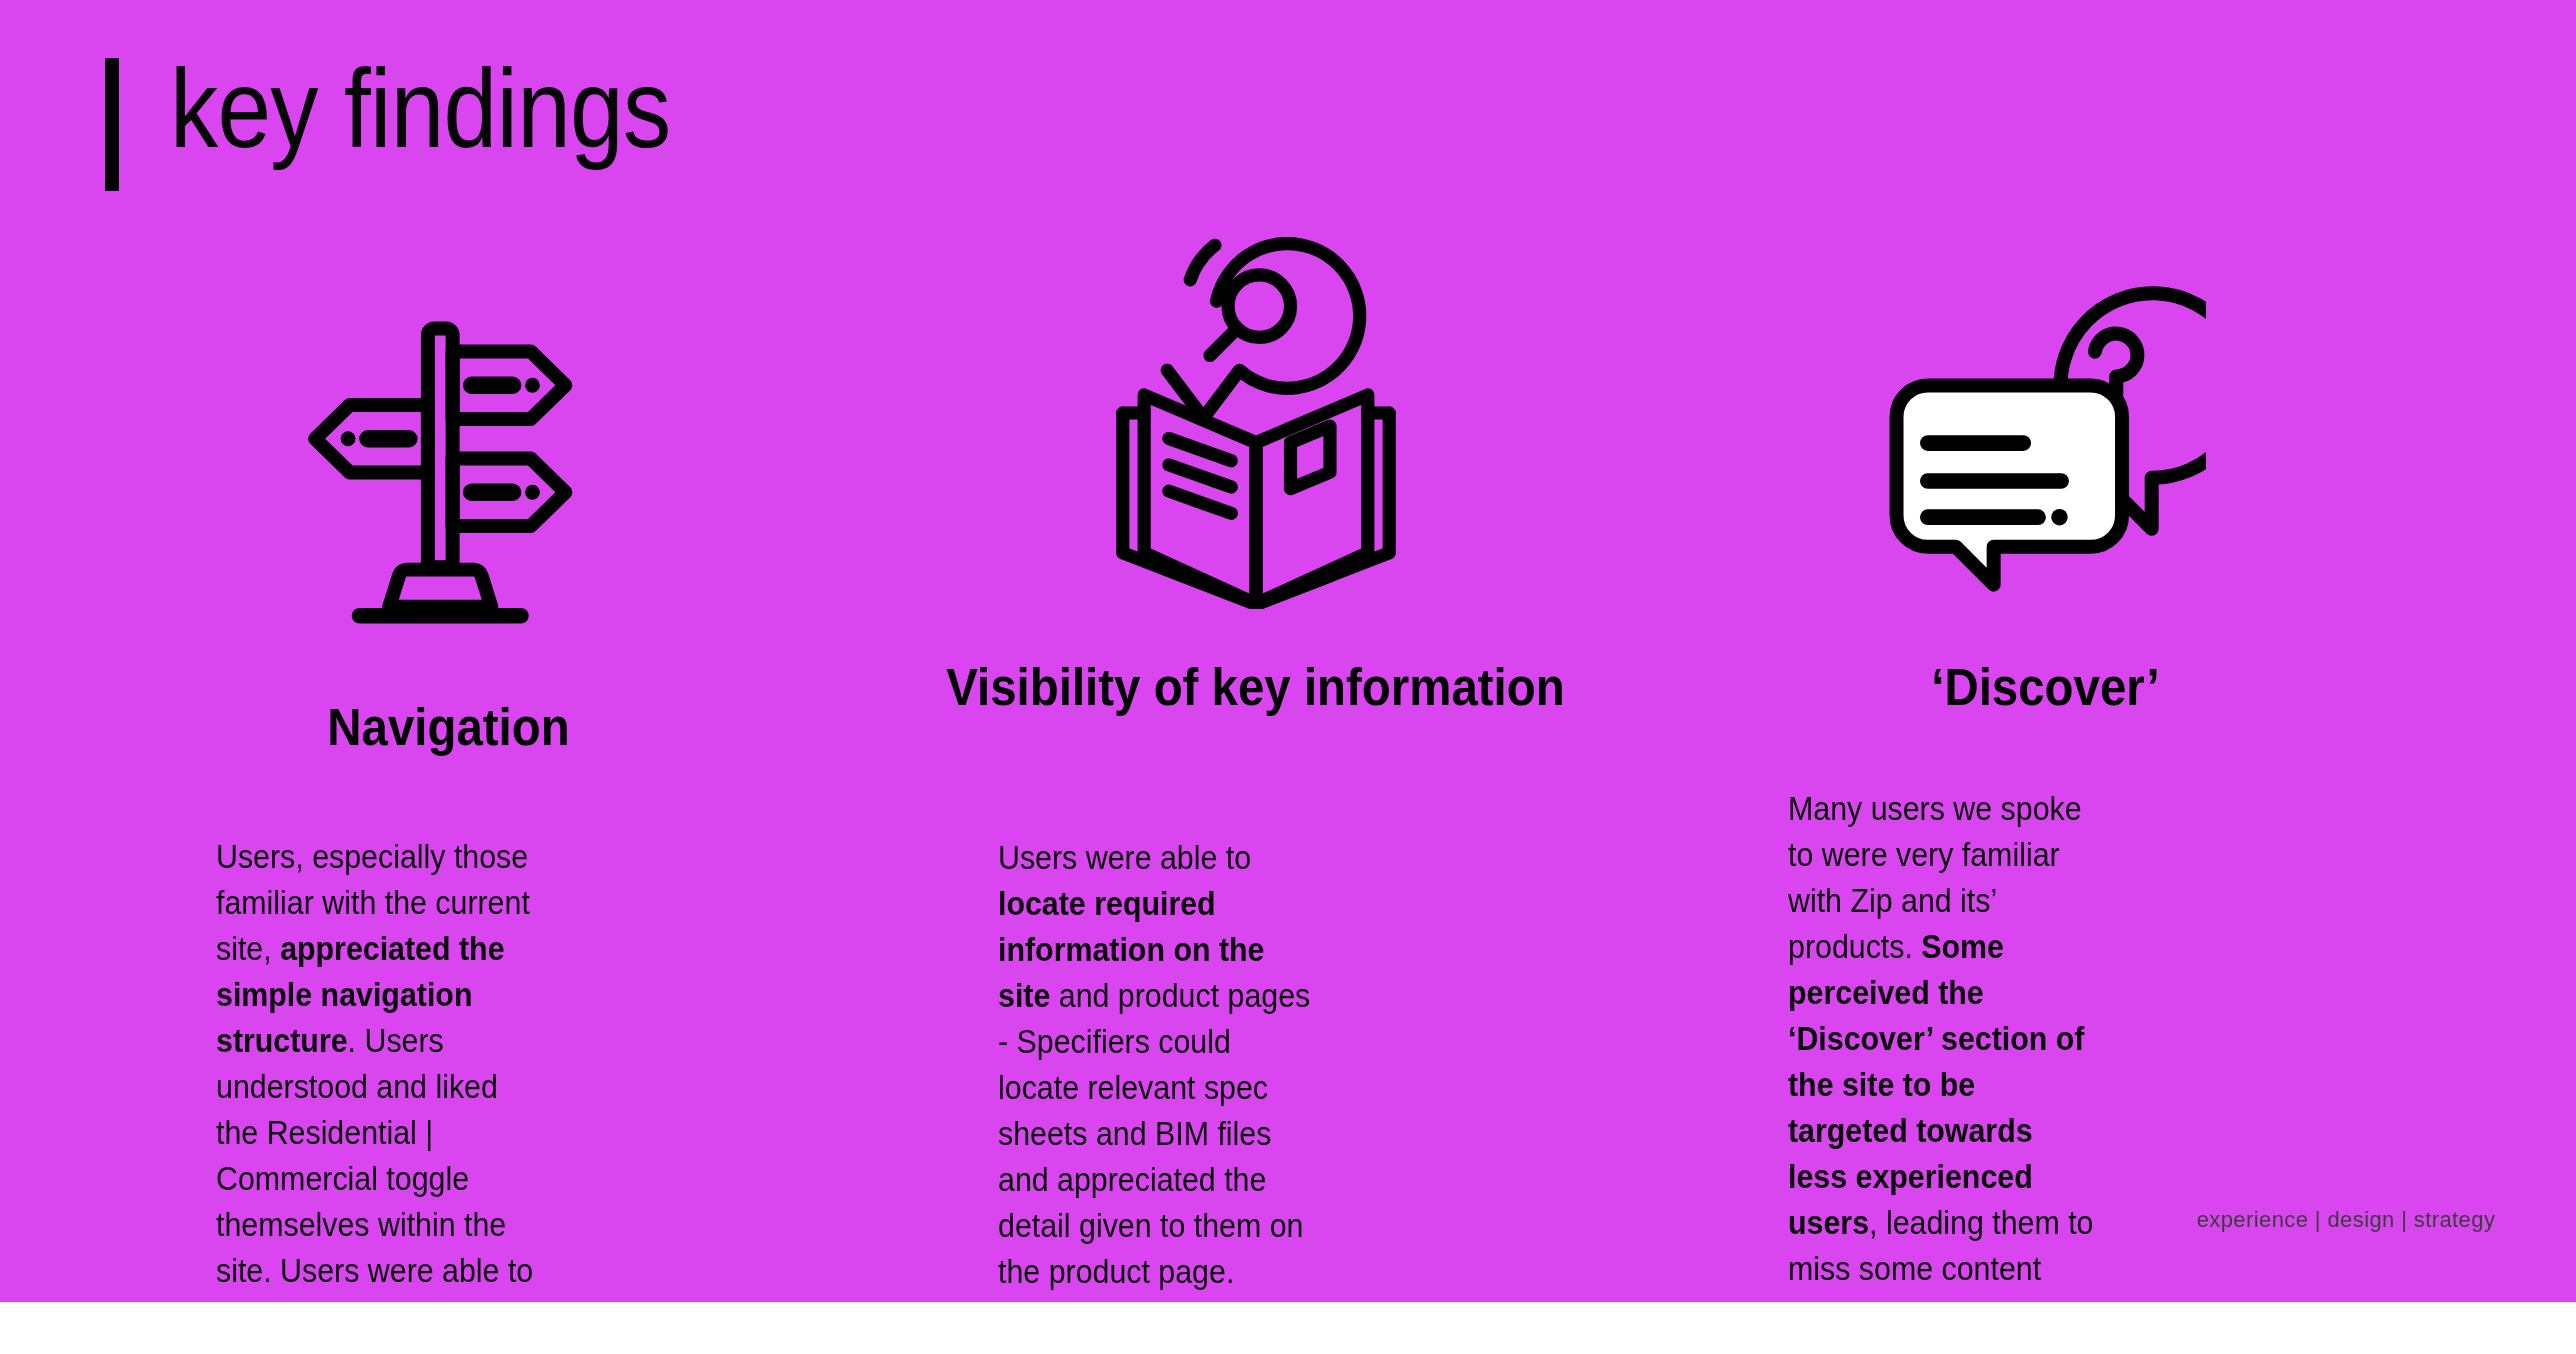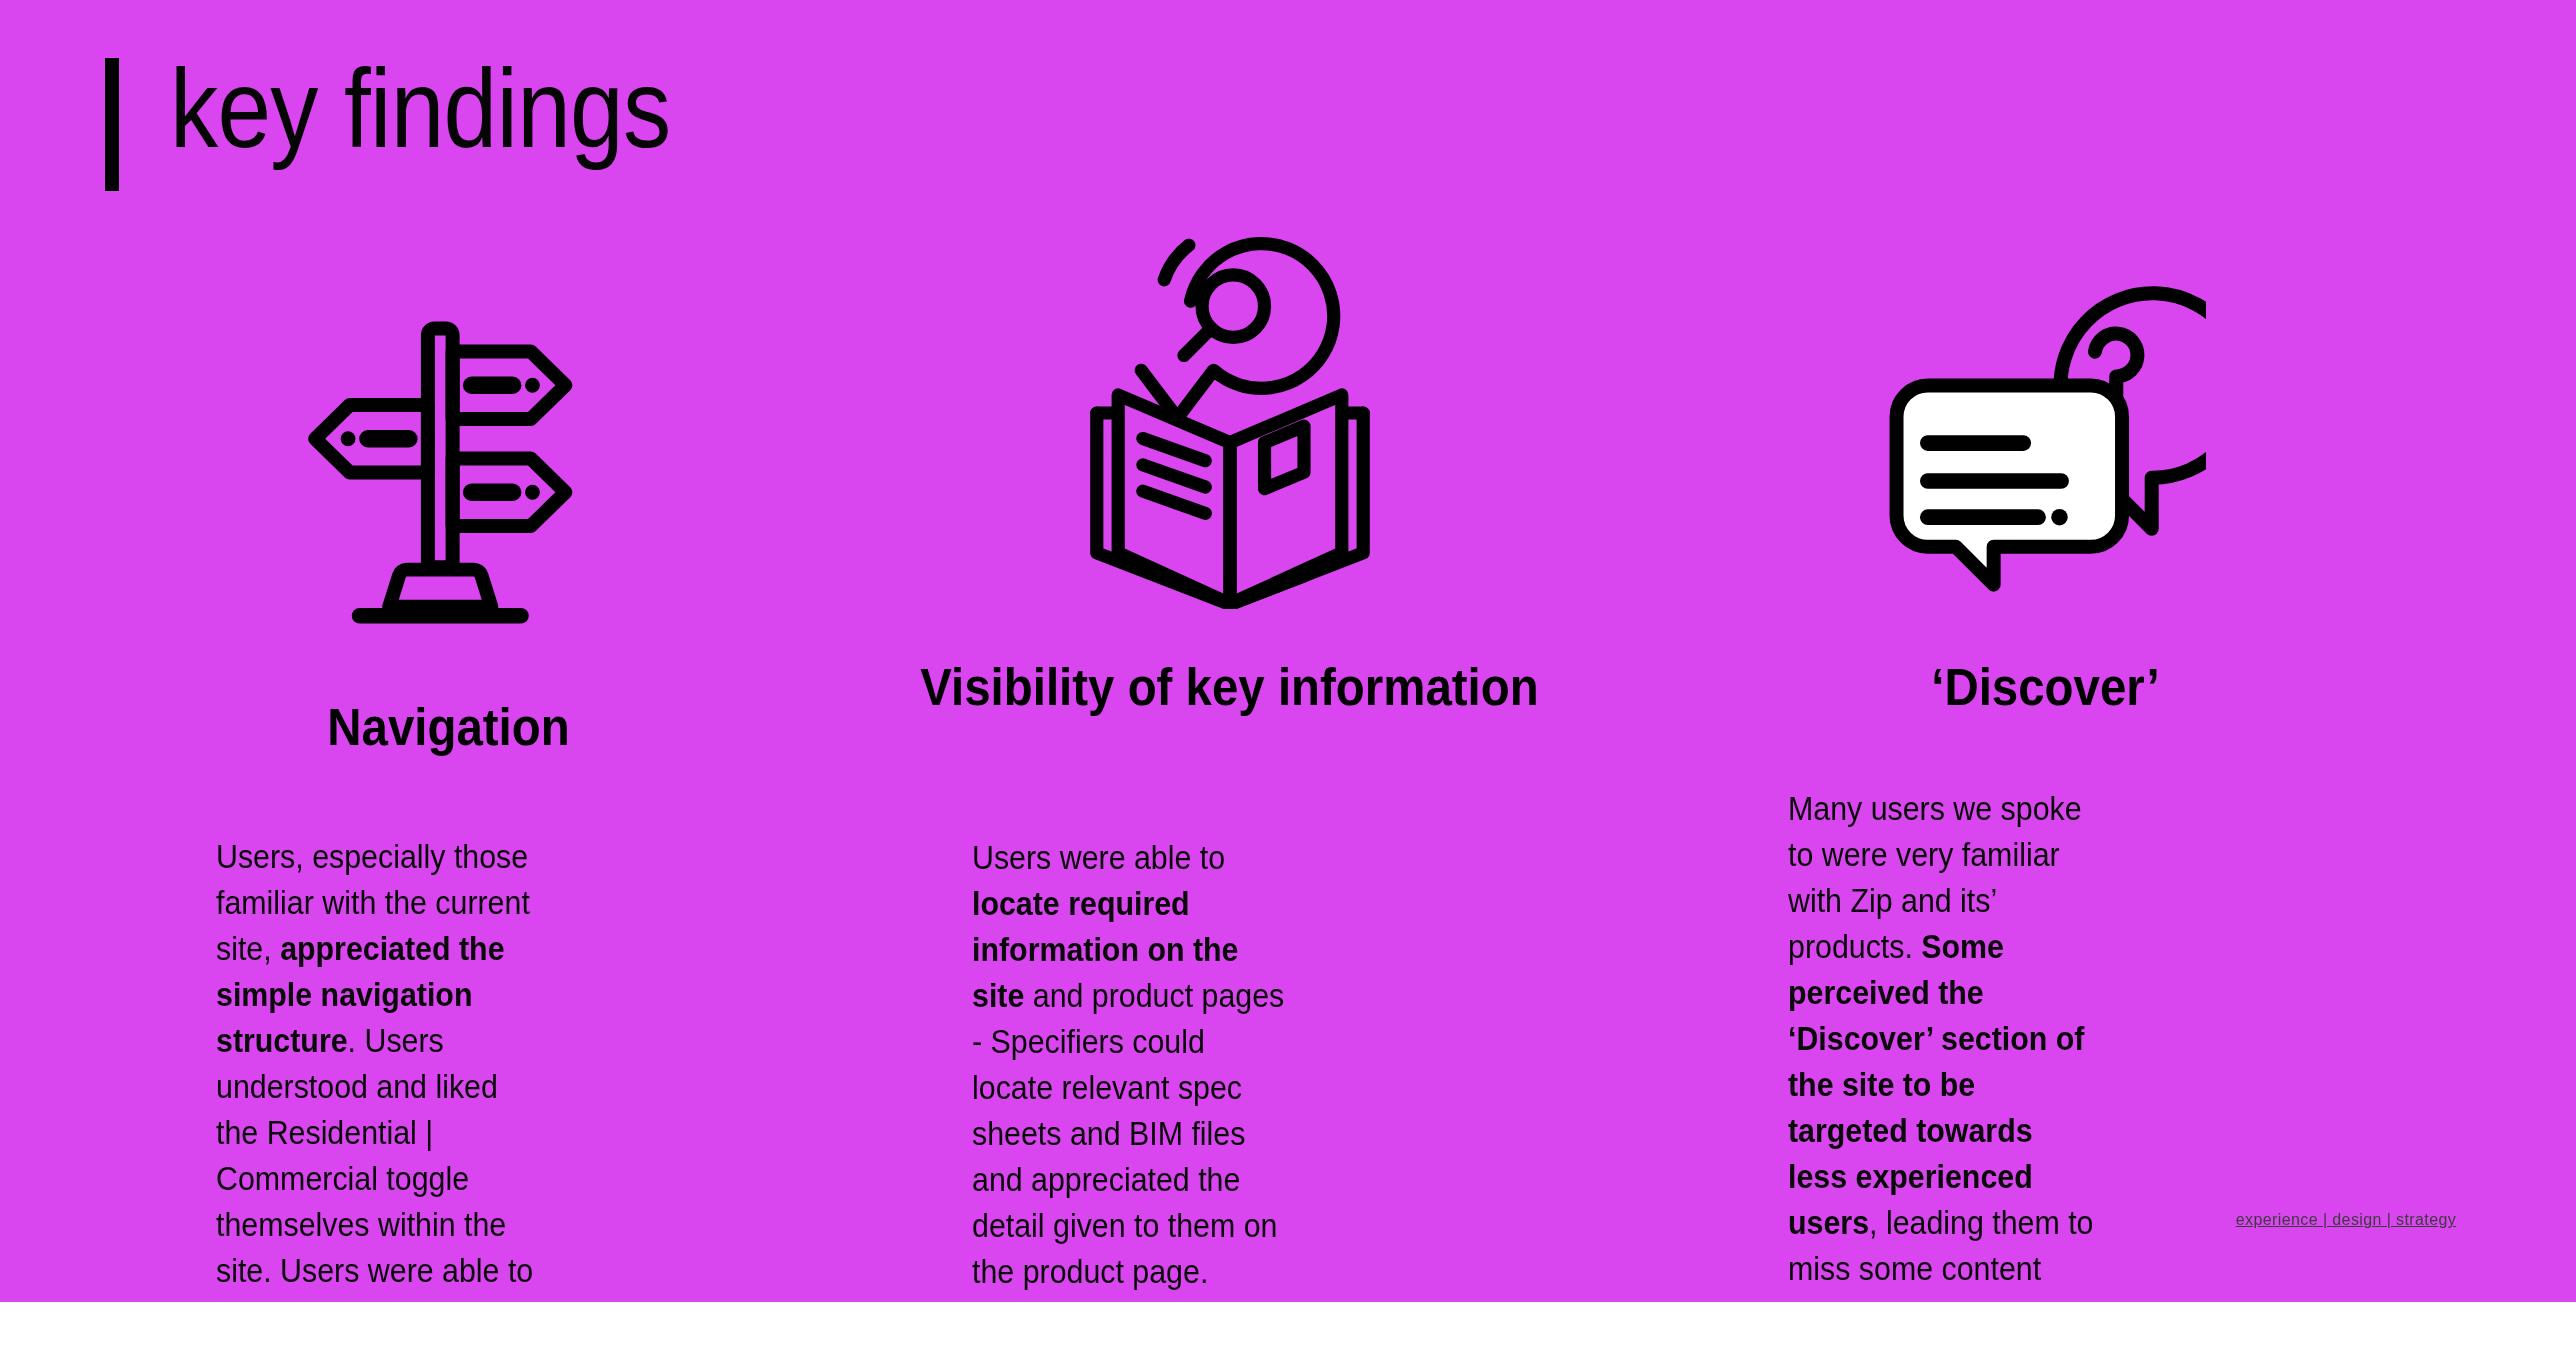--- a/index.html
+++ b/index.html
@@ -46,21 +46,21 @@
     white-space: nowrap;
   }
 
   
   .column {
     position: absolute;
     top: 0;
     height: 1355px;
   }
   #col-0 { left: 107px;  width: 683px; margin-top: 40px; }
-  #col-1 { left: 888px; width: 683px; }
+  #col-1 { left: 914px; width: 683px; }
   #col-2 { left: 1704px; width: 683px; }
 
   .icon-wrap {
     position: absolute;
     display: flex;
     align-items: flex-end;
     justify-content: center;
   }
   #icon-wrap-0 { left: 0; top: 272px; width: 683px; height: 321px; }
   #icon-wrap-1 { left: 0; top: 222px; width: 683px; height: 387px; }
@@ -113,26 +113,25 @@
     font-family: "Liberation Sans", sans-serif;
     font-weight: 300;
     font-size: 71px;
     line-height: 76px;
     color: #111111;
     letter-spacing: -0.8px;
   }
   #logo-tagline {
     font-family: "Liberation Sans", sans-serif;
     font-weight: normal;
-    font-size: 16px;
+    font-size: 22px;
     line-height: 25px;
     color: #3c3c3c;
     letter-spacing: 0.4px;
     margin-top: 10px;
-    text-decoration: underline;
   }
 </style>
 </head>
 <body>
 
 <div id="slide">
 
   <div id="title-block">
     <div id="title-bar"></div>
     <div id="title-text">key findings</div>

